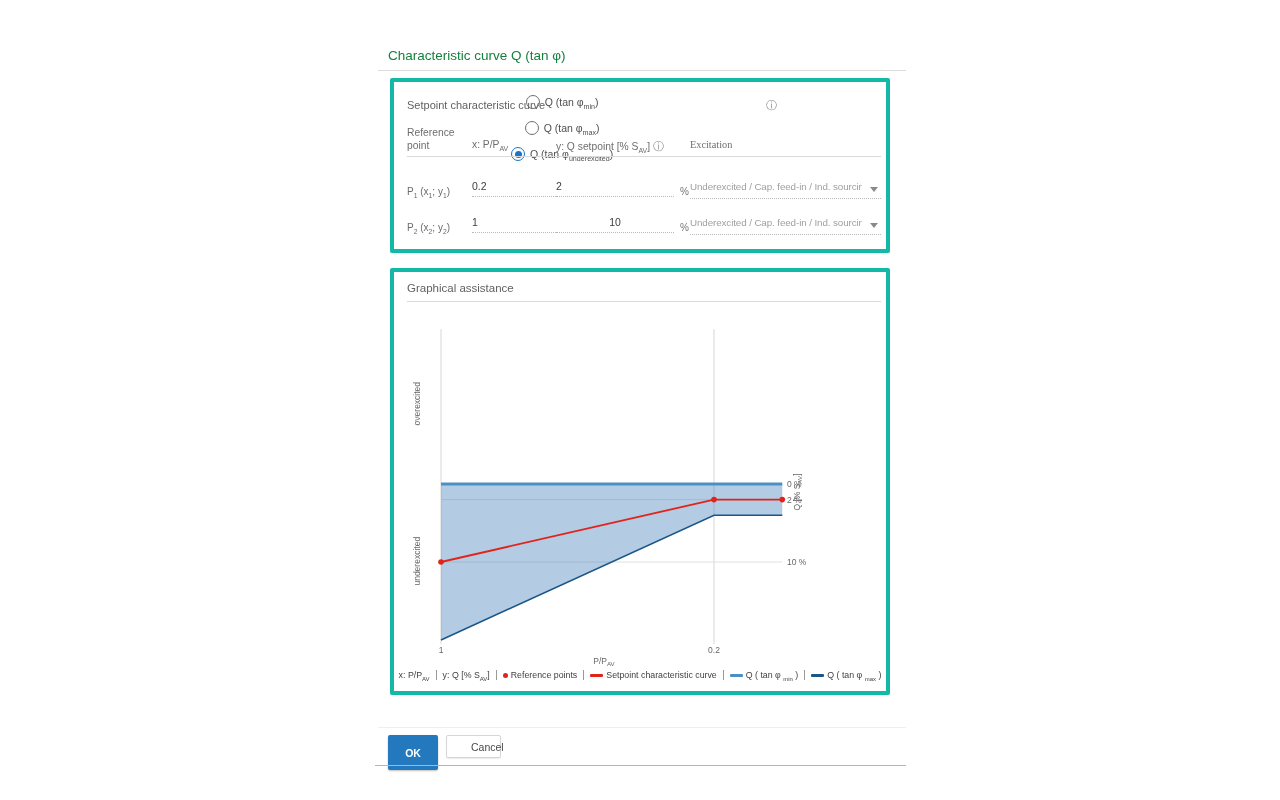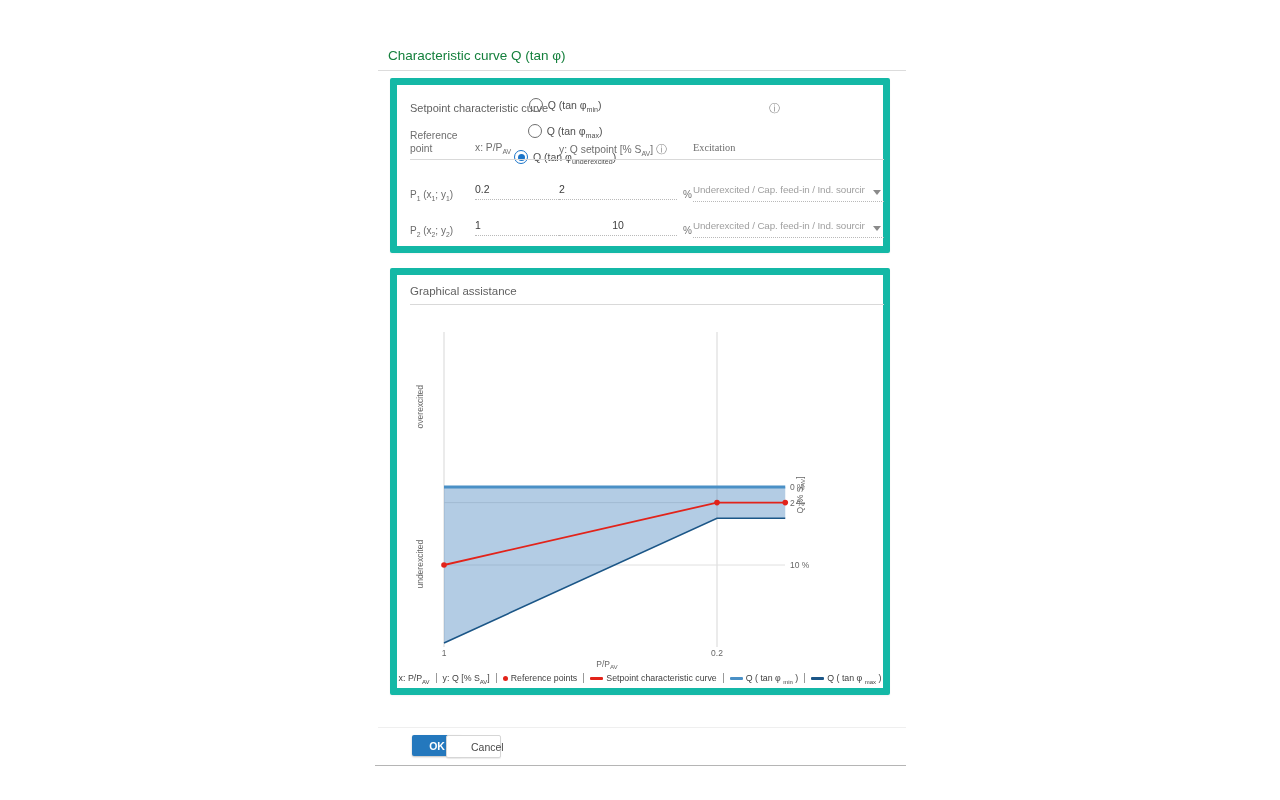--- a/index.html
+++ b/index.html
@@ -6,21 +6,21 @@
   html,body { width:1280px; height:800px; background:#ffffff; overflow:hidden;
     font-family:"Liberation Sans", sans-serif; }
   sub { font-size:68%; line-height:0; }
   .abs { position:absolute; }
 
   #page-title { left:388px; top:48px; font-size:13.5px; color:#15803d; }
   .divider { background:#dcdcdc; height:1px; }
   #title-divider { left:378px; top:70px; width:528px; }
 
   .card { position:absolute; left:390px; width:500px; background:#fff;
-    border:7px solid #14b8a6; border-radius:2px; box-shadow:0 1px 2px rgba(0,0,0,0.05); }
+    border:4px solid #14b8a6; border-radius:2px; box-shadow:0 1px 2px rgba(0,0,0,0.05); }
   #card-form { top:78px; height:175px; }
   #card-graph { top:268px; height:427px; }
 
   .lbl { color:#616161; font-size:11px; }
   #setpoint-label { left:13px; top:17px; }
 
   #radio-group { left:117px; top:13px; display:flex; align-items:center; gap:12px;flex-direction:column; }
   .radio-opt { display:flex; align-items:center; gap:5px; cursor:pointer; }
   .radio { width:14px; height:14px; border:1.5px solid #6f6f6f; border-radius:50%;
     display:inline-flex; align-items:center; justify-content:center; flex:0 0 auto; }
@@ -67,23 +67,23 @@
   #chart { position:absolute; left:0; top:32px; }
 
   #legend { position:absolute; left:0; top:398px; width:100%; display:flex;
     justify-content:center; align-items:center; gap:6px; font-size:8.8px; color:#3f3f3f; }
   .litem { display:inline-flex; align-items:center; gap:3px; white-space:nowrap; }
   .lsep { width:1px; height:10px; background:#999; display:inline-block; }
   .ldot { width:5px; height:5px; border-radius:50%; display:inline-block; }
   .lbar { width:13px; height:3px; border-radius:1px; display:inline-block; }
 
   #buttons-divider { left:378px; top:727px; width:528px; background:#efefef; }
-  #ok-button { left:388px; top:735px; width:50px; height:21px; background:#2478bd;
+  #ok-button { left:388px; top:735px; width:50px; height:35px; background:#2478bd;
     color:#fff; border:none; border-radius:2px; font-size:10.5px; font-weight:bold;
-    font-family:"Liberation Sans", sans-serif; cursor:pointer; box-shadow:0 1px 2px rgba(0,0,0,0.25);margin-left:24px; }
+    font-family:"Liberation Sans", sans-serif; cursor:pointer; box-shadow:0 1px 2px rgba(0,0,0,0.25); }
   #cancel-button { left:446px; top:735px; width:55px; height:23px; background:#fff;
     color:#4a4a4a; border:1px solid #d6d6d6; border-radius:2px; font-size:10.5px;
     font-family:"Liberation Sans", sans-serif; cursor:pointer; box-shadow:0 1px 1px rgba(0,0,0,0.08);padding-left:24px; }
   #bottom-divider { left:375px; top:765px; width:531px; background:#b5b5b5; }
 </style>
 </head>
 <body>
 
 <div class="abs" id="page-title">Characteristic curve Q (tan φ)</div>
 <div class="abs divider" id="title-divider"></div>

